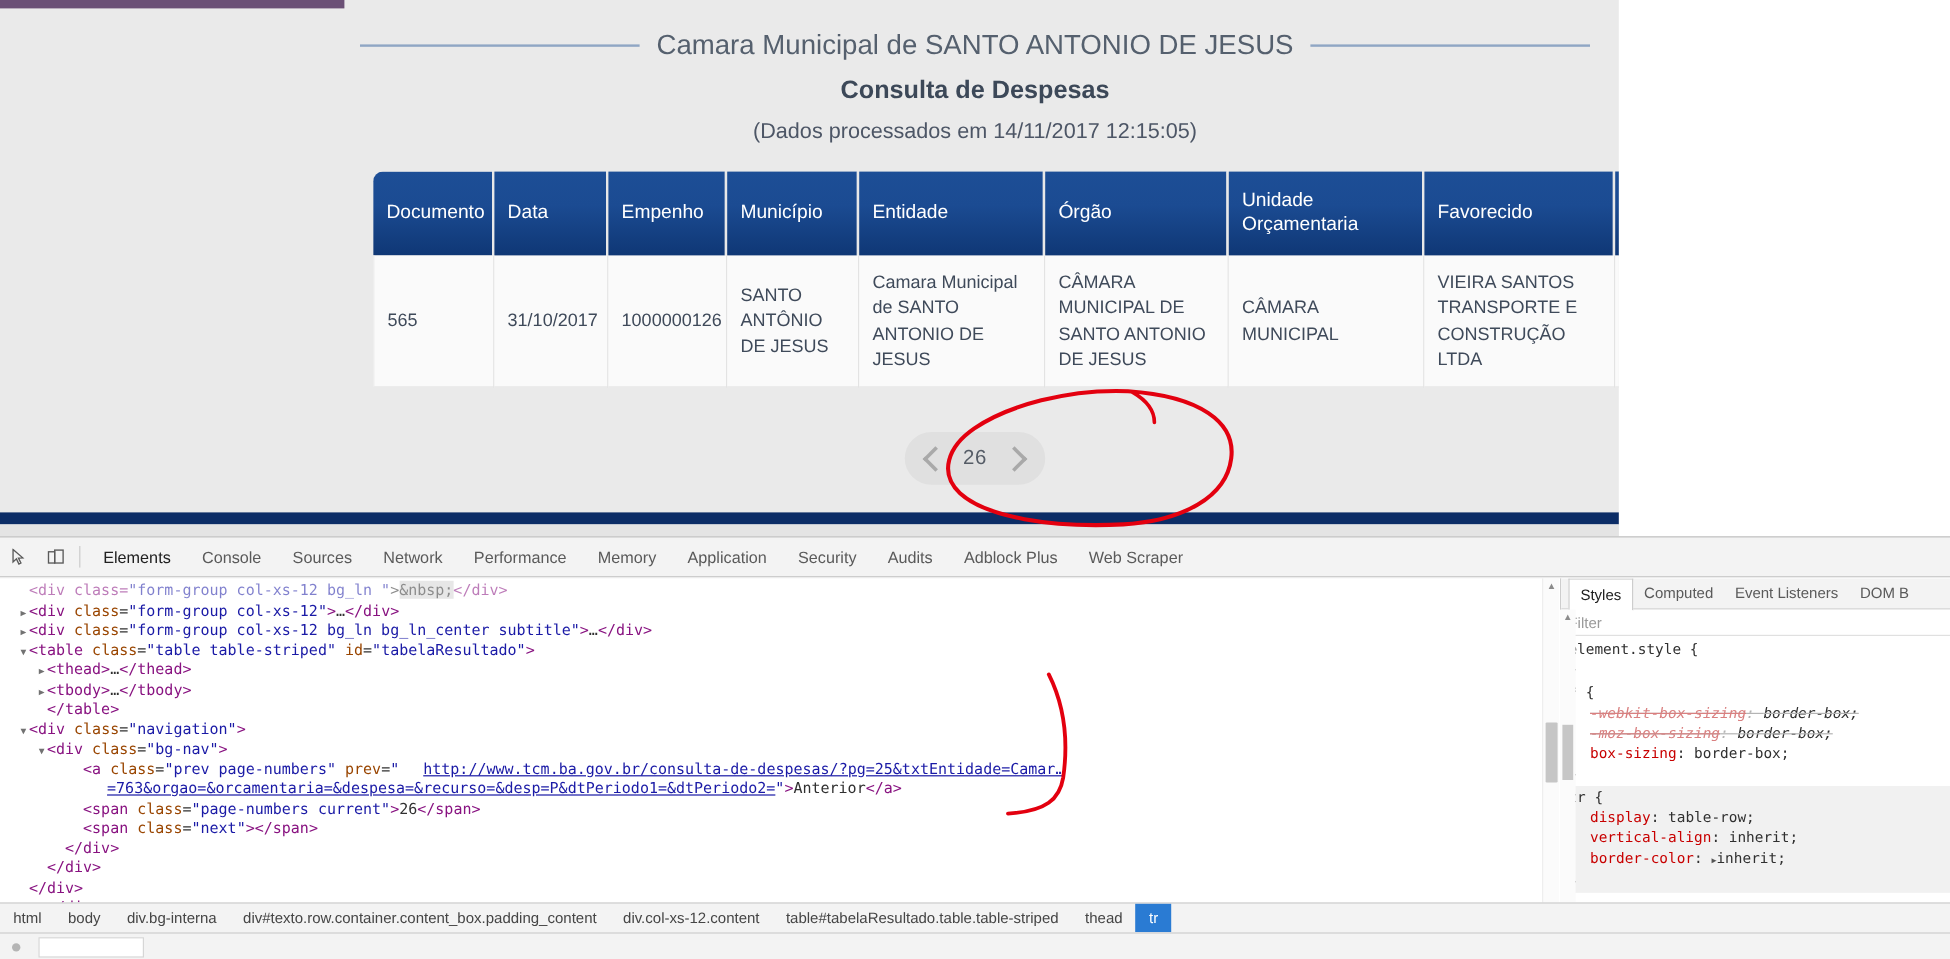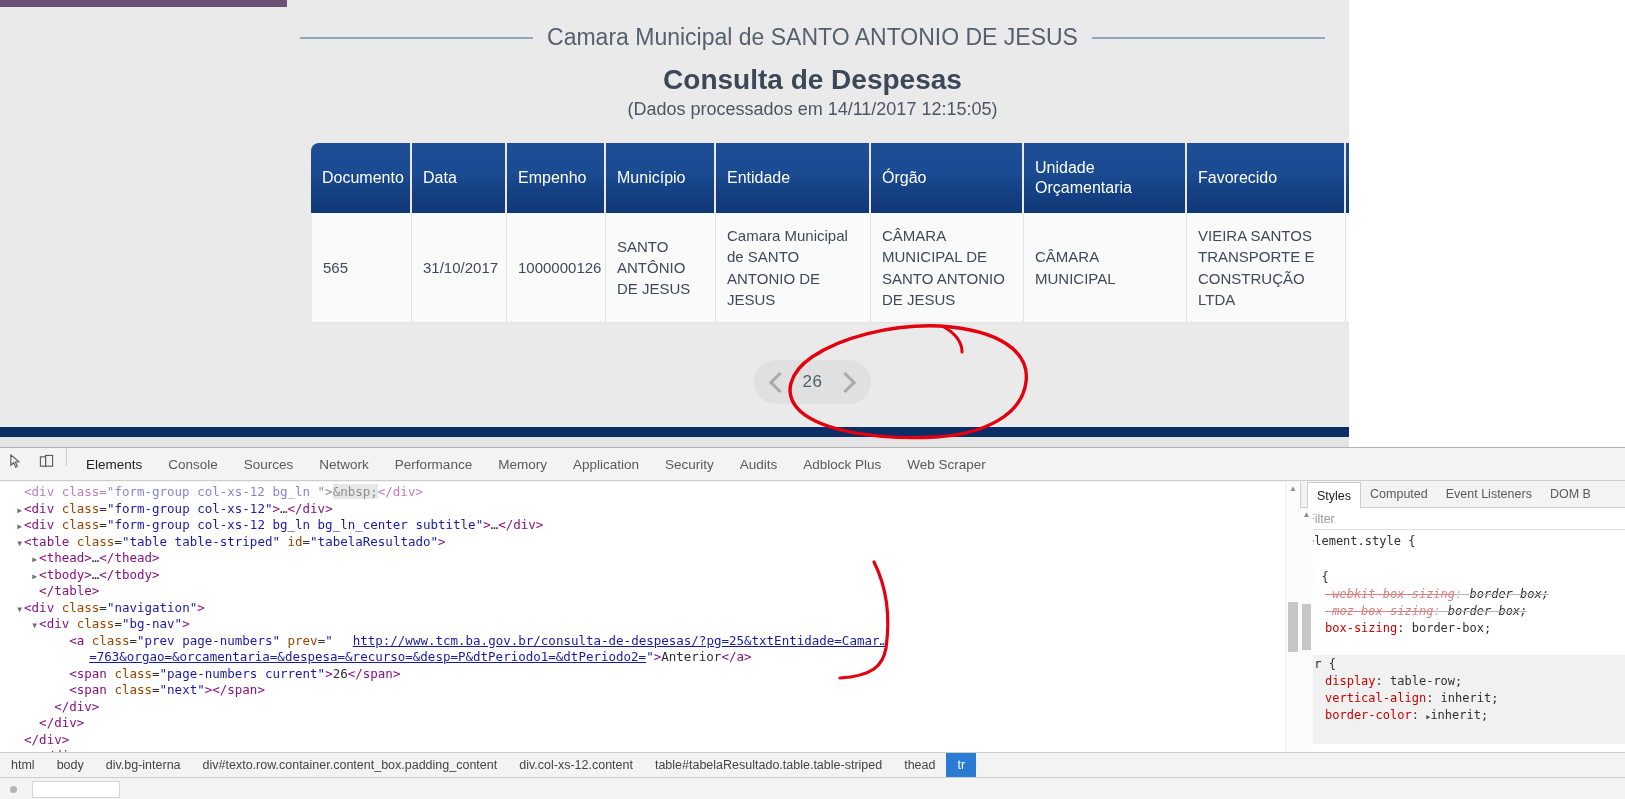--- a/index.html
+++ b/index.html
@@ -49,21 +49,21 @@
     padding: 0 14px;
     font-size: 23px;
     color: #55606e;
     font-weight: 400;
     white-space: nowrap;
     line-height: 1;
   }
   .sub-title {
     position: absolute; left: 0; top: 64px; width: 1625px;
     text-align: center;
-    font-size: 28px; font-weight: bold; color: #3c4858;
+    font-size: 21px; font-weight: bold; color: #3c4858;
   }
   .sub-title2 {
     position: absolute; left: 0; top: 99px; width: 1625px;
     text-align: center;
     font-size: 18px; color: #4d5666; font-weight: 400;
   }
 
   
   #result-table {
     position: absolute; left: 311px; top: 143px;
@@ -163,21 +163,21 @@
     width: 1625px; height: 352px;
     background: #f3f3f3;
     border-top: 1px solid #b3b3b3;
     font-family: "Liberation Sans", sans-serif;
   }
   #dt-toolbar {
     position: relative;
     height: 33px;
     background: #f3f3f3;
     border-bottom: 1px solid #cdcdcd;
-    display: flex; align-items: flex-start;
+    display: flex; align-items: center;
   }
   .dt-icon-btn {
     width: 27px; height: 27px;
     margin-left: 3px;
     display: flex; align-items: center; justify-content: center;
   }
   .dt-sep {
     width: 1px; height: 18px; background: #cbcbcb; margin: 0 6px;
   }
   .dt-tabs { display: flex; align-items: center; height: 33px; }

